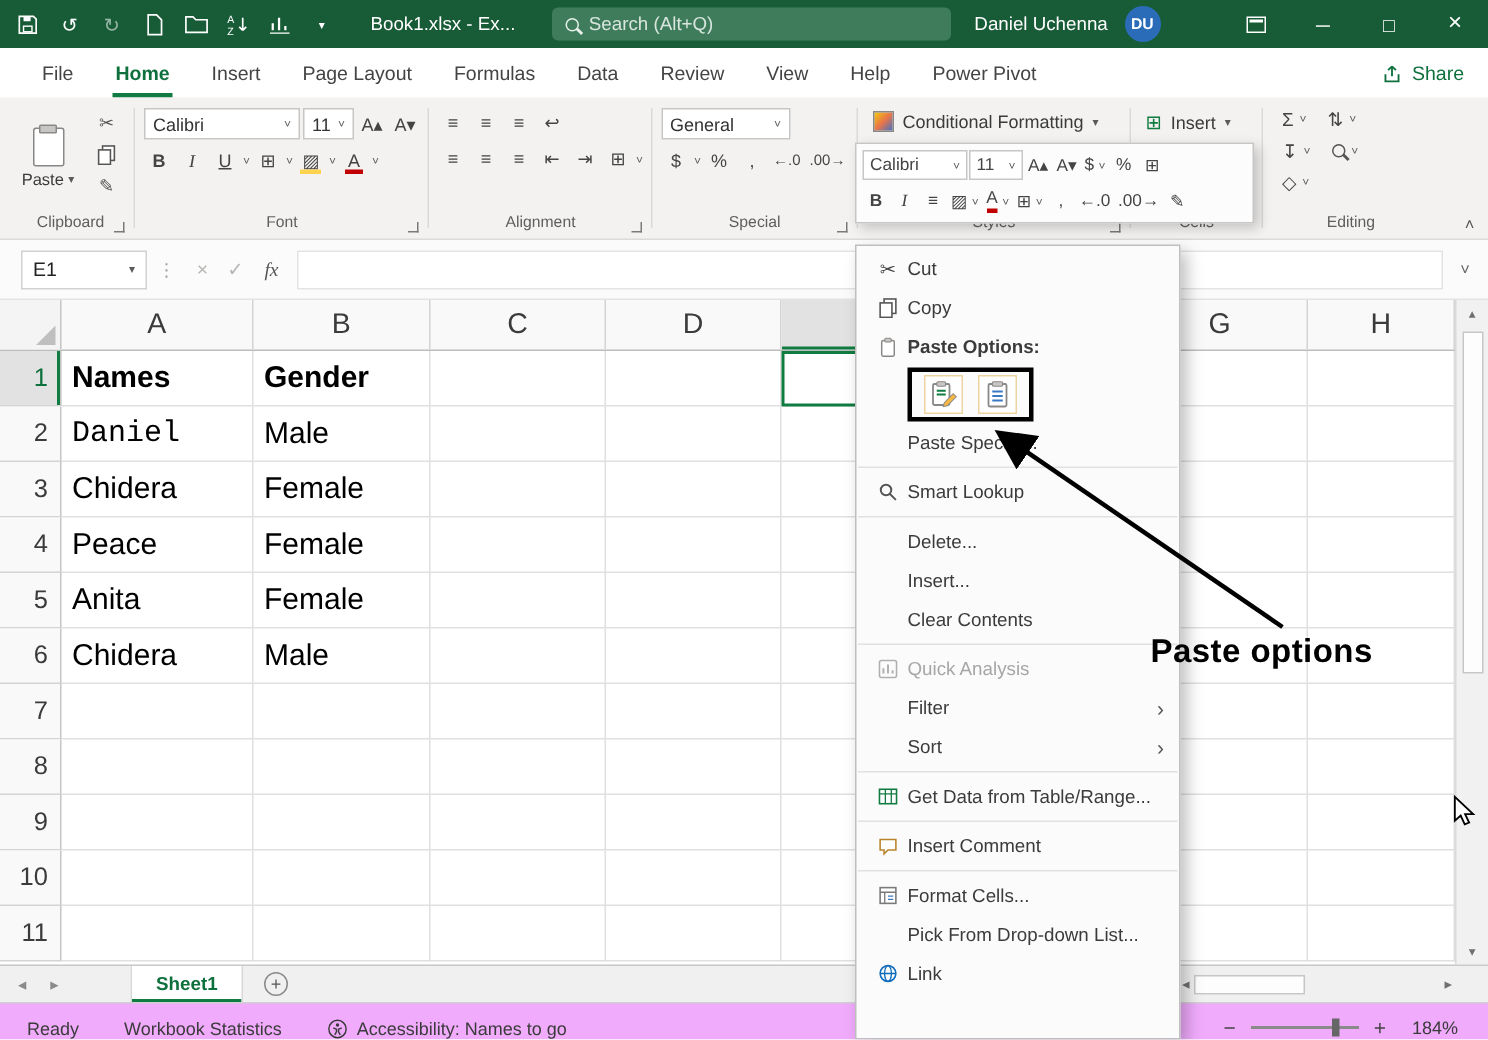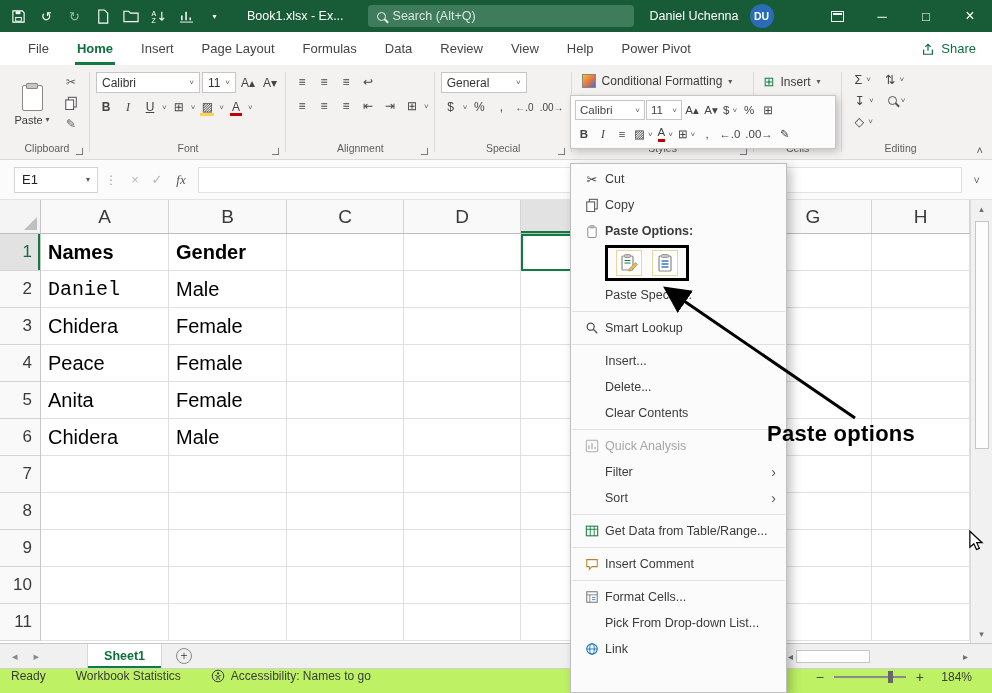--- a/index.html
+++ b/index.html
@@ -96,21 +96,21 @@
   .tabbar{height:25px;background:#F0F0F0;border-top:1px solid #C9C9C9;display:flex;align-items:stretch;position:relative}
   .tab-nav{display:flex;align-items:center;gap:16px;padding:0 12px;color:#8A8A8A;font-size:11px}
   .sheet-tab{background:#fff;display:flex;align-items:center;padding:0 16px;font-size:12.5px;color:#0E703C;font-weight:bold;border-left:1px solid #D8D8D8;border-right:1px solid #D8D8D8;box-shadow:inset 0 -2px 0 #107C41;margin-left:36px}
   .newsheet{display:flex;align-items:center;margin-left:14px}
   .ns-circle{width:16px;height:16px;border-radius:50%;border:1px solid #8A8A8A;display:flex;align-items:center;justify-content:center;font-size:12px;color:#555}
   .hscroll{margin-left:auto;display:flex;align-items:center;width:204px;padding-right:24px;color:#707070;font-size:10px;gap:3px}
   .hs-thumb{height:13px;background:#FDFDFD;border:1px solid #C6C6C6;width:74px}
   .hs-track{flex:1}
 
   
-  .statusbar{height:25px;background:#bef264;border-top:1px solid #D0D0D0;display:flex;align-items:flex-start;font-size:12px;color:#3B3B3B;padding-left:11px}
+  .statusbar{height:25px;background:#f0abfc;border-top:1px solid #D0D0D0;display:flex;align-items:flex-end;font-size:12px;color:#3B3B3B;padding-left:18px}
   .sb-item{margin-right:30px;display:flex;align-items:center;gap:6px;white-space:nowrap}
   .sb-zoom{margin-left:auto;display:flex;align-items:center;gap:10px;padding-right:20px}
   .zoom-btn{font-size:14px;color:#444}
   .zoom-slider{width:72px;height:2px;background:#8A8A8A;position:relative}
   .zoom-thumb{position:absolute;left:54px;top:-5px;width:5px;height:12px;background:#666}
   .zoom-label{width:38px;text-align:right}
 
   
   .mini-toolbar{position:absolute;left:570px;top:95px;width:266px;background:#FCFCFC;border:1px solid #C8C6C4;box-shadow:3px 3px 8px rgba(0,0,0,.2);z-index:40;padding:3px 4px;display:flex;flex-direction:column;gap:2px}
   .mtb-row{display:flex;align-items:center;gap:1px;height:22px}
@@ -696,25 +696,25 @@
         <svg width="14" height="14" viewBox="0 0 16 16">
           <circle cx="6.5" cy="6.5" r="4" fill="none" stroke="#555" stroke-width="1.5"></circle>
           <path d="M9.5 9.5L14 14" stroke="#555" stroke-width="1.5"></path>
         </svg>
       </span>
       <span class="cm-label">Smart Lookup</span>
     </div>
     <div class="cm-sep"></div>
     <div class="cm-item">
       <span class="cm-icon"></span>
+      <span class="cm-label">Delete...</span>
+    </div>
+    <div class="cm-item">
+      <span class="cm-icon"></span>
       <span class="cm-label">Insert...</span>
-    </div>
-    <div class="cm-item">
-      <span class="cm-icon"></span>
-      <span class="cm-label">Delete...</span>
     </div>
     <div class="cm-item">
       <span class="cm-icon"></span>
       <span class="cm-label">Clear Contents</span>
     </div>
     <div class="cm-sep"></div>
     <div class="cm-item disabled">
       <span class="cm-icon">
         <svg width="14" height="14" viewBox="0 0 16 16">
           <rect x="1.5" y="1.5" width="13" height="13" rx="1.5" fill="none" stroke="#B0B0B0" stroke-width="1.2"></rect>

